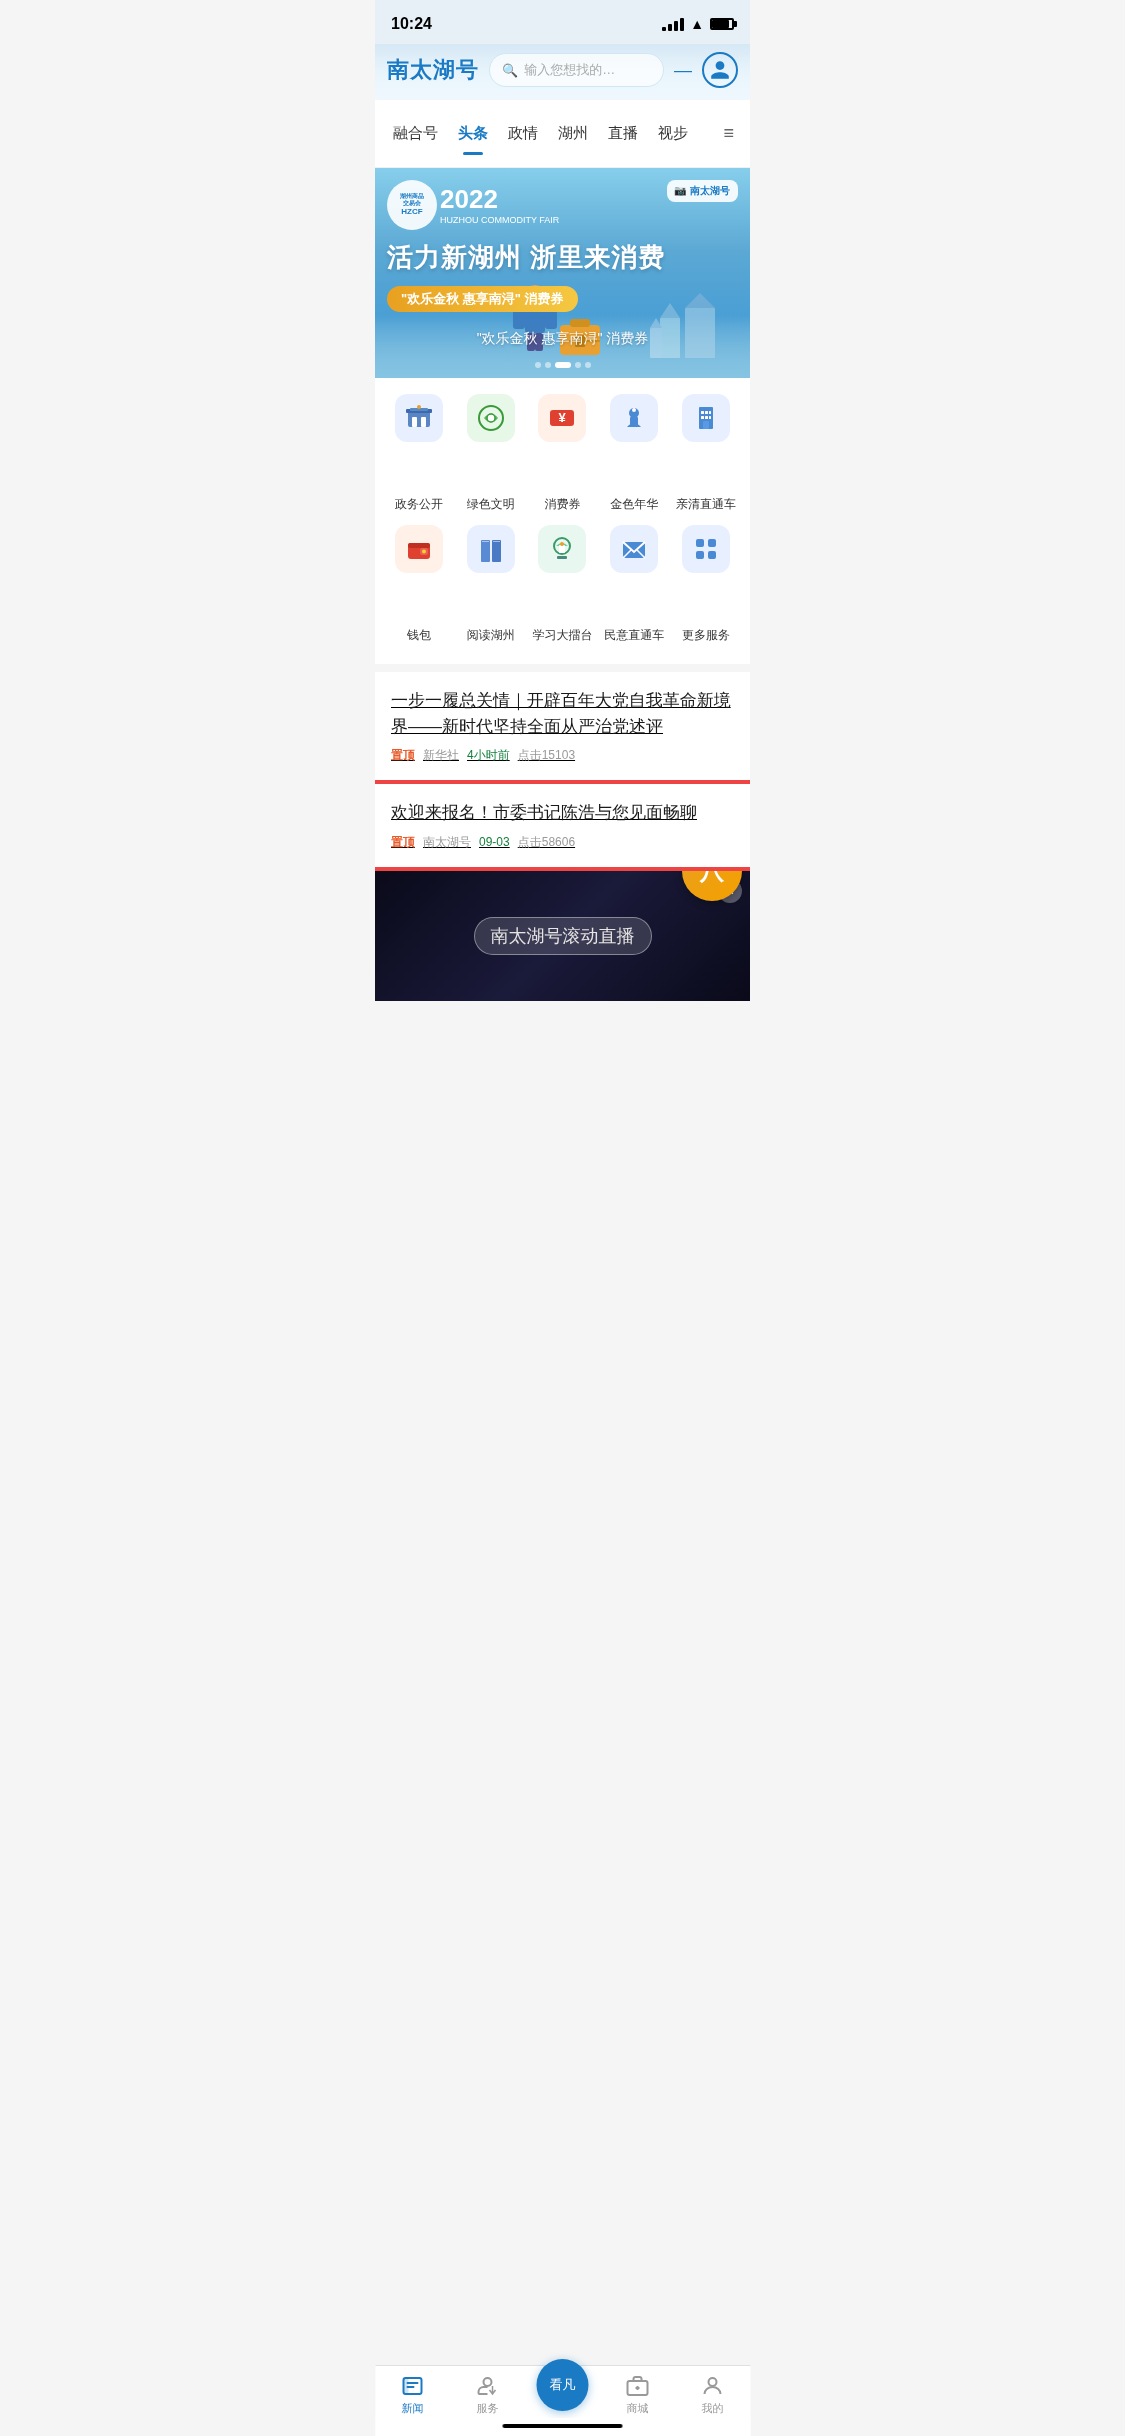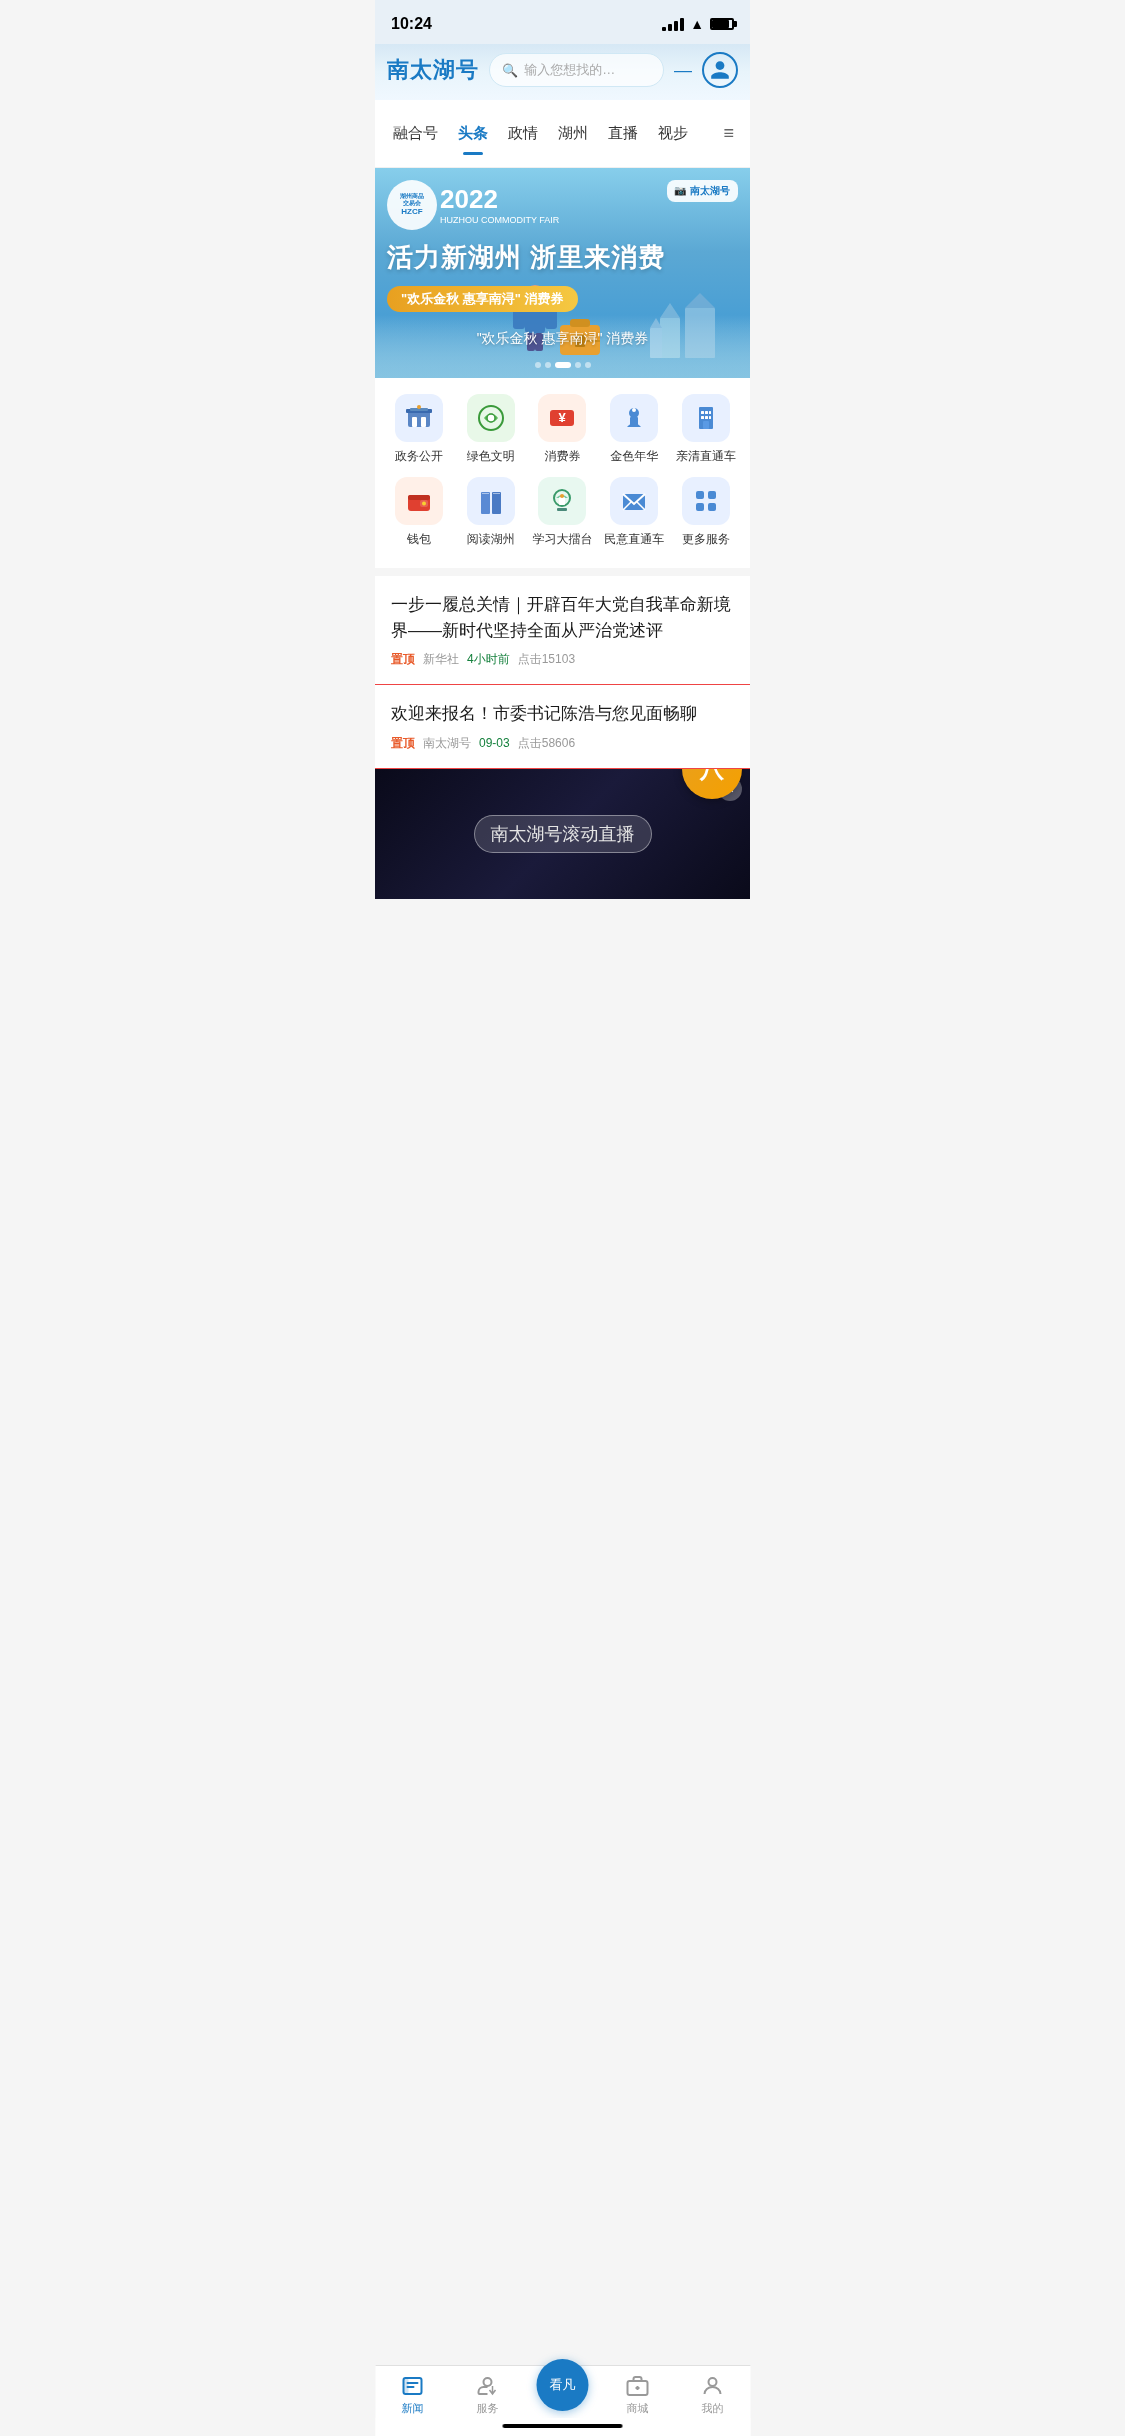--- a/index.html
+++ b/index.html
@@ -281,20 +281,21 @@
       display: flex;
       align-items: center;
       justify-content: center;
       font-size: 24px;
     }
     .quick-icon-label {
       font-size: 12px;
       color: #333;
       text-align: center;
       white-space: nowrap;
+      margin-top: 48px;
     }
 
     
     .icon-gov { background: #e8f0ff; }
     .icon-green { background: #e8f8e8; }
     .icon-coupon { background: #fff0e8; }
     .icon-senior { background: #e8f0ff; }
     .icon-biz { background: #e8f0ff; }
     .icon-wallet { background: #fff0e8; }
     .icon-read { background: #e8f0ff; }
@@ -307,21 +308,22 @@
       height: 8px;
       background: #f5f5f5;
     }
 
     
     .news-section {
       background: #fff;
     }
     .news-item {
       padding: 16px;
-      border-bottom: 1px solid #ef4444;
+      border-bottom: 4px solid #ef4444;
+      text-decoration: underline;
     }
     .news-title {
       font-size: 17px;
       font-weight: 500;
       color: #1a1a1a;
       line-height: 1.5;
       margin-bottom: 8px;
     }
     .news-meta {
       display: flex;

